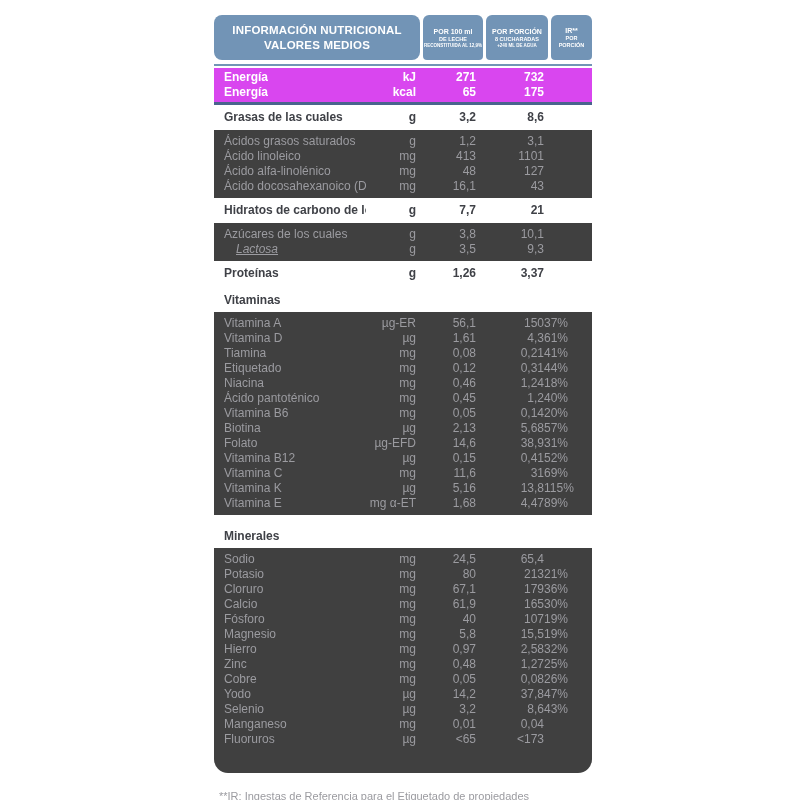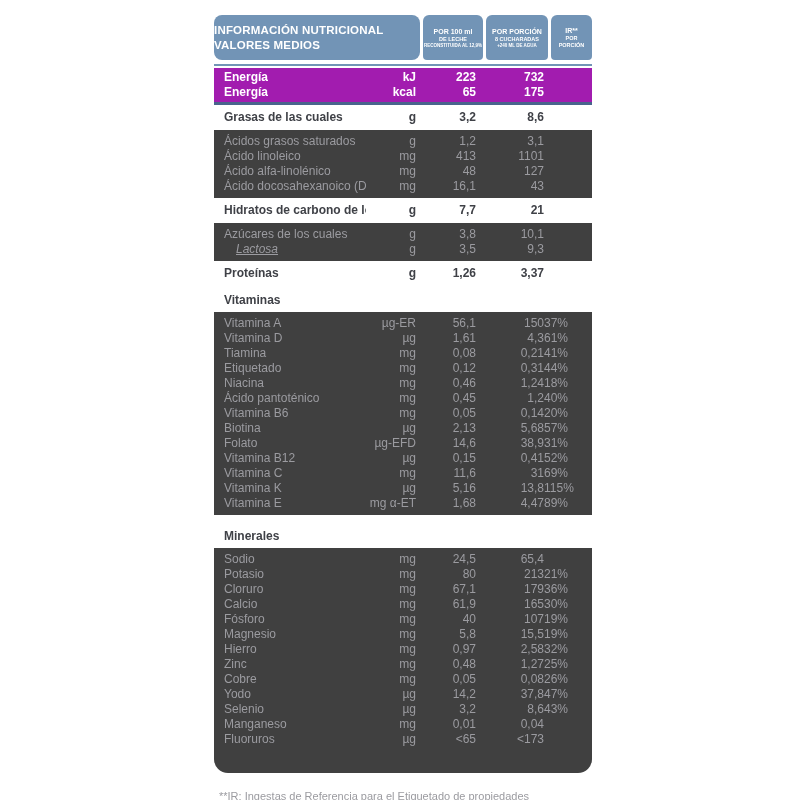--- a/index.html
+++ b/index.html
@@ -9,38 +9,38 @@
     font-family:"Liberation Sans", "DejaVu Sans", sans-serif;
     overflow:hidden;
   }
   .table-wrap { position:absolute; left:214px; top:15px; width:378px; }
 
   
   .hdr { display:flex; gap:3px; align-items:stretch; height:45px; }
   .hdr-title {
     width:206px; background:#7294b6; border-radius:8px;
     color:#ffffff; font-weight:bold; font-size:11.5px; line-height:15px;
-    text-align:left; display:flex; flex-direction:column; justify-content:center;
+    text-align:center; display:flex; flex-direction:column; justify-content:center;
     letter-spacing:.2px;
   }
   .tab {
     background:#7294b6; border-radius:6px 6px 4px 4px; color:#fff;
     display:flex; flex-direction:column; justify-content:center; align-items:center;
     text-align:center; padding:2px 1px;
   }
   .tab-1 { width:60px; } .tab-2 { width:62px; } .tab-3 { width:41px; }
   .tab .l1 { font-size:7px;  font-weight:bold; line-height:9px; }
   .tab .l2 { font-size:5.5px; font-weight:bold; line-height:7px; }
   .tab .l3 { font-size:4.5px; font-weight:bold; line-height:6px; white-space:nowrap; }
 
   .topline { height:2px; background:#7294b6; margin:4px 0 2px 0; }
 
   
   .energy {
-    background:#a21caf; border-bottom:3px solid #49648c;
+    background:#d946ef; border-bottom:3px solid #49648c;
     color:#ffffff; font-weight:bold; padding:2px 0;
   }
 
   
   .row { display:flex; align-items:baseline; line-height:15px; font-size:12px; }
   .c        { white-space:nowrap; }
   .c-label  { flex:1; padding-left:10px; text-align:left; overflow:hidden; }
   .c-unit   { width:50px; text-align:right; }
   .c-v100   { width:60px; text-align:right; }
   .c-vpor   { width:68px; text-align:right; }
@@ -88,21 +88,21 @@
         <span class="l2">PORCIÓN</span>
       </div>
     </div>
 
     <div class="topline"></div>
 
     <div class="energy">
       <div class="row">
         <span class="c c-label">Energía</span>
         <span class="c c-unit">kJ</span>
-        <span class="c c-v100">223</span>
+        <span class="c c-v100">271</span>
         <span class="c c-vpor">732</span>
         <span class="c c-ir"></span>
       </div>
       <div class="row">
         <span class="c c-label">Energía</span>
         <span class="c c-unit">kcal</span>
         <span class="c c-v100">65</span>
         <span class="c c-vpor">175</span>
         <span class="c c-ir"></span>
       </div>

